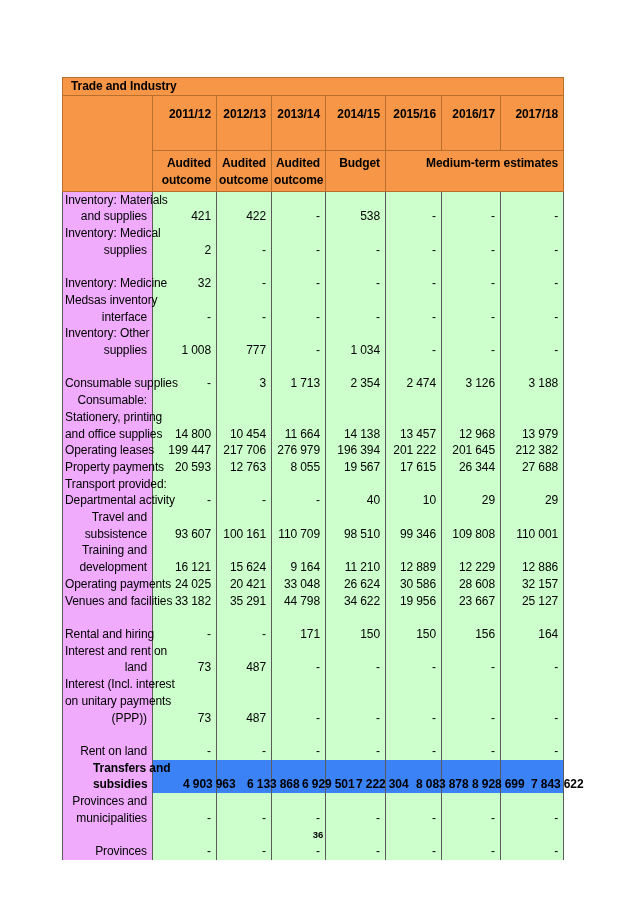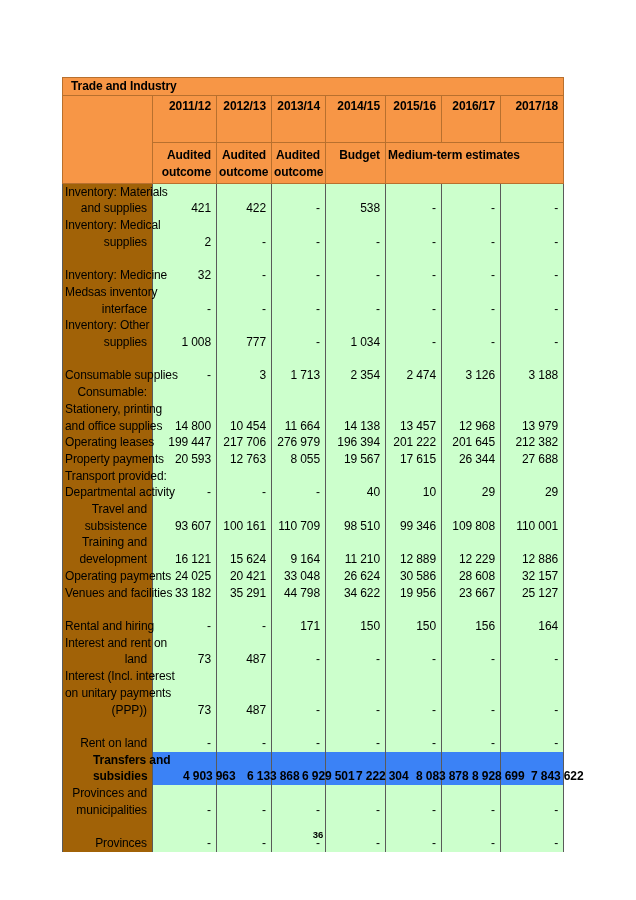--- a/index.html
+++ b/index.html
@@ -6,25 +6,25 @@
     body { width: 636px; height: 900px; position: relative; overflow: hidden;
       font-family: "Liberation Sans", sans-serif; color: #000; }
     .page { position: absolute; left: 0; top: 0; width: 636px; height: 900px; }
     table.budget { position: absolute; left: 62px; top: 77px; border-collapse: collapse;
       table-layout: fixed; width: 501px; font-size: 12px; }
     table.budget td { padding: 0 5px 0 2px; text-align: right; vertical-align: bottom;
       border-left: 1px solid #5a5a5a; border-right: 1px solid #5a5a5a; line-height: 16.7px;
       white-space: nowrap; letter-spacing: -0.1px; }
     .hdr td { background: #f79646; font-weight: bold; border: 1px solid #b8702e !important; }
     .hdr td.title { text-align: left; padding-left: 8px; height: 16px; vertical-align: middle; border-bottom: 1px solid #b8702e; }
-    .hdr td.yr { vertical-align: top; height: 44px; padding-top: 2px; }
+    .hdr td.yr { vertical-align: top; height: 44px; padding-top: 10px; }
     .hdr td.sub { vertical-align: top; height: 36px; padding-top: 4px; line-height: 17px; margin-top: 44px; }
-    .hdr td.mte { text-align: left; }
+    .hdr td.mte { text-align: right; }
     .hdr td.blank { border-right: 1px solid #b8702e; }
-    td.lbl { background: #a16207; text-align: right; white-space: normal; line-height: 16.7px; padding-right: 6px; }
+    td.lbl { background: #f0abfc; text-align: right; white-space: normal; line-height: 16.7px; padding-right: 6px; }
     td.val { background: #ccffcc; }
     tr.bold td { font-weight: bold; padding-left: 30px; }
     tr.bold td.val { background: #3b82f6; }
     .page-number { position: absolute; left: 0; width: 636px; top: 829px; text-align: center;
       font-size: 9.5px; font-weight: bold; }
     col.c0 { width: 90px; }
   </style>
 </head>
 <body>
 

